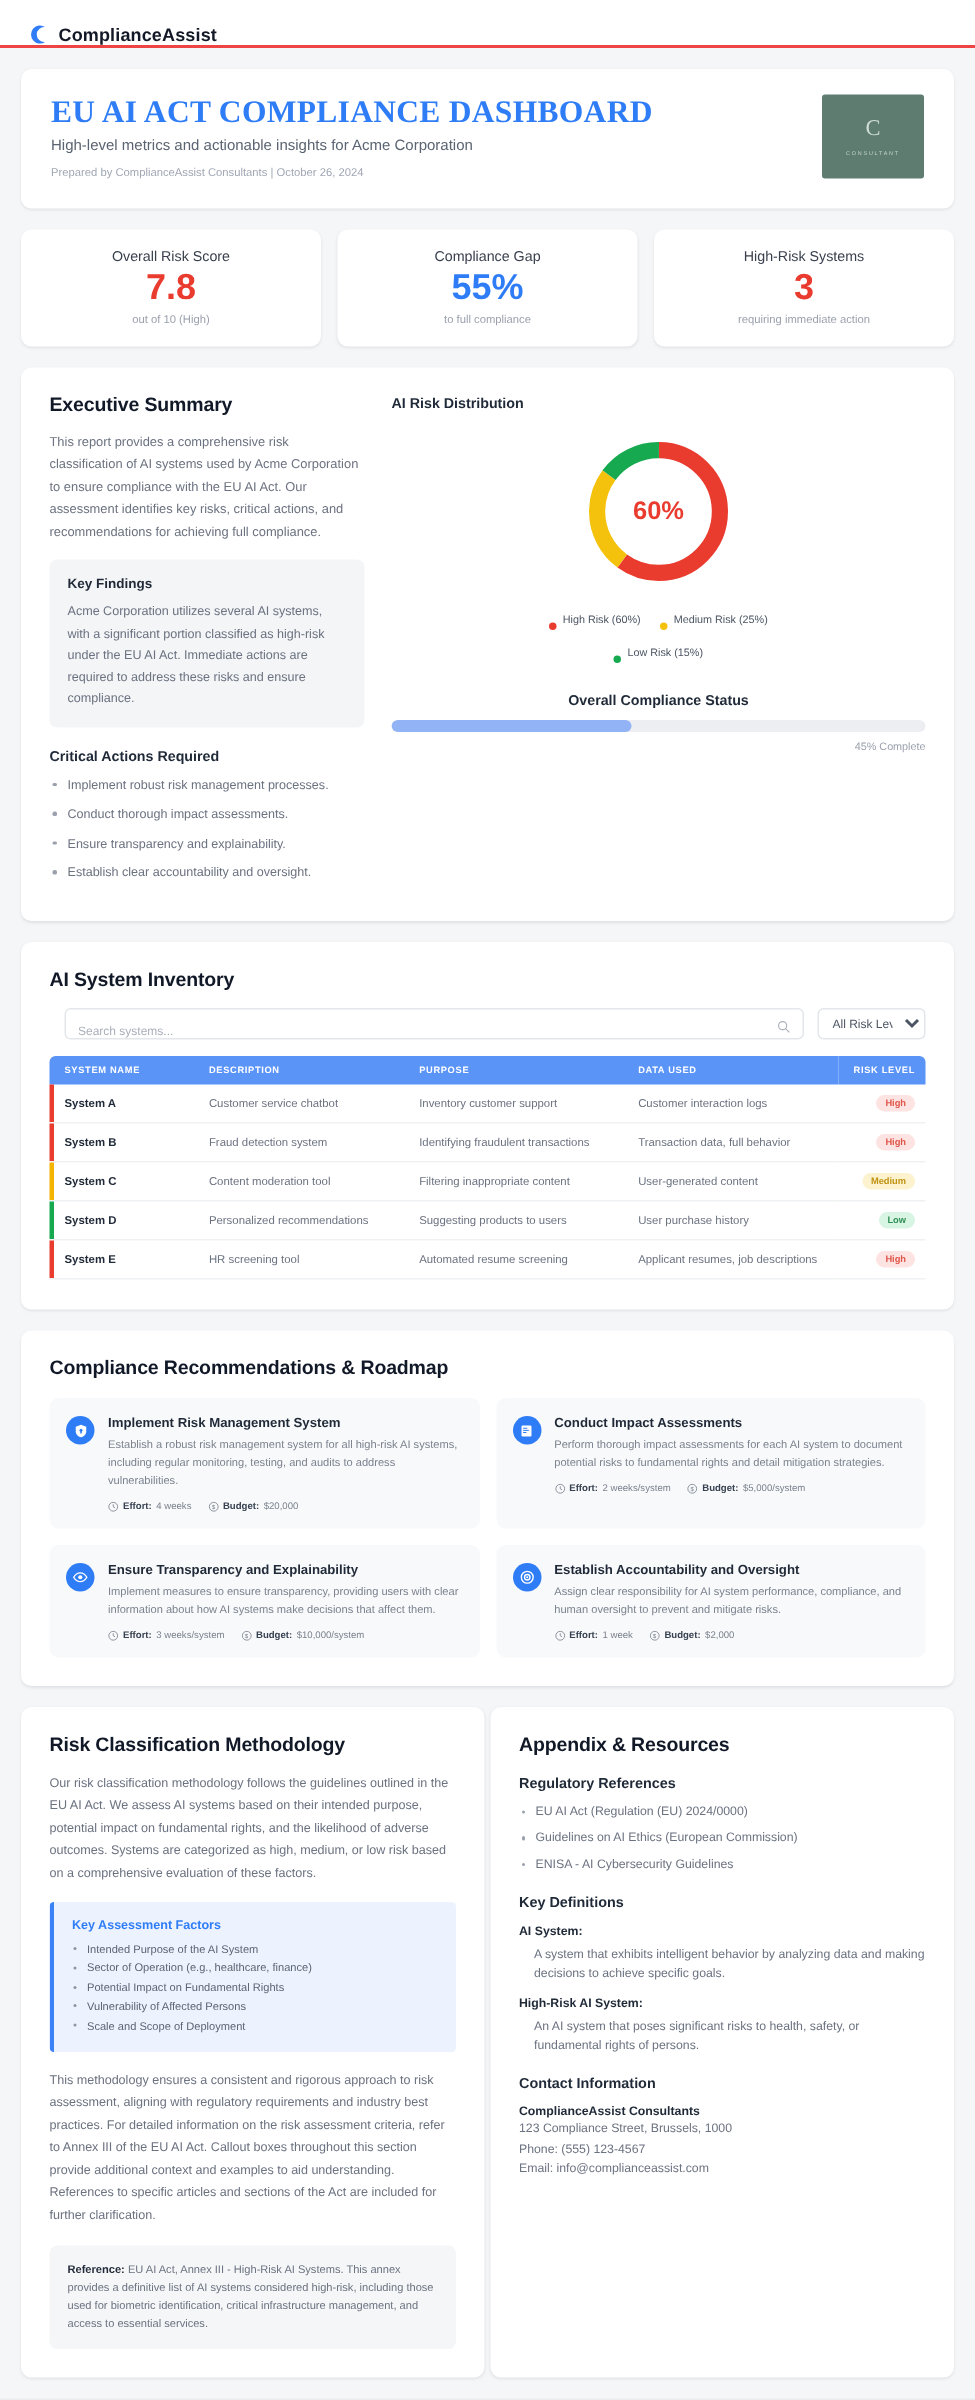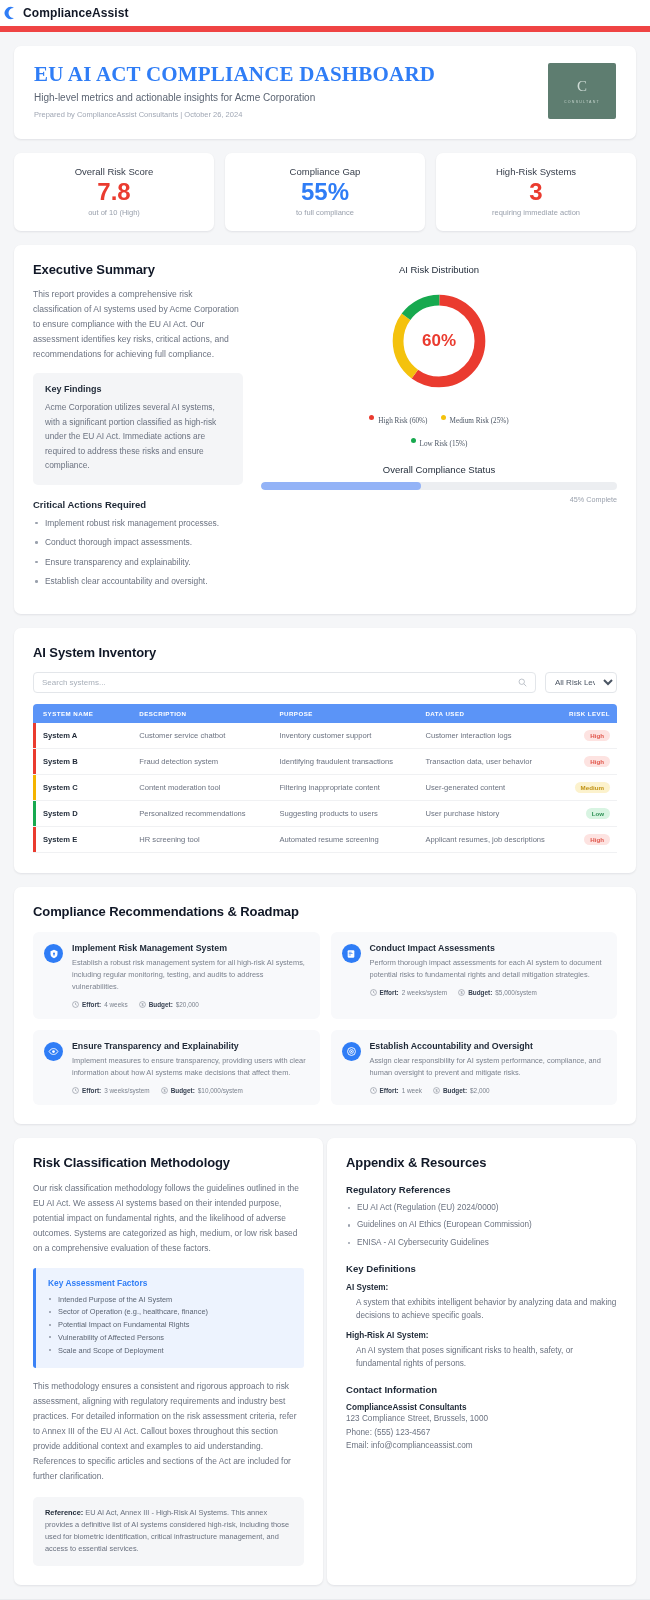--- a/index.html
+++ b/index.html
@@ -8,22 +8,22 @@
     font-family: "Liberation Sans", sans-serif;
     background: #f5f6f8;
     color: #1f2937;
     font-size: 11px;
     -webkit-font-smoothing: antialiased;
   }
   .page { width: 650px; min-height: 1600px; position: relative; background: #f5f6f8; }
 
   
   .nav {
-    height: 32px; background: #ffffff; display: flex; align-items: center;
-    padding: 0 2px; border-bottom: 6px solid #ef4444;
+    height: 32px; background: #ffffff; display: flex; align-items: flex-end;
+    padding: 0 18px; border-bottom: 2px solid #ef4444;
   }
   .brand { display: flex; align-items: center; gap: 7px; }
   .brand-logo { width: 14px; height: 14px; position: relative; }
   .brand-name { font-size: 12px; font-weight: bold; color: #121826; letter-spacing: .1px; }
   .nav-right { margin-left: auto; display: flex; align-items: center; gap: 15px; }
   .nav-link { font-size: 8px; color: #8b929e; text-decoration: none; }
   .nav-link.active { color: #4285f4; }
   .bell { width: 11px; height: 12px; position: relative; display:block; }
   .avatar {
     width: 18px; height: 18px; border-radius: 50%;
@@ -89,41 +89,41 @@
   .crit-list li {
     font-size: 8.4px; color: #6b7280; line-height: 1.5; padding-left: 12px;
     position: relative; margin-bottom: 7px;
   }
   .crit-list li::before {
     content: ""; position: absolute; left: 2px; top: 5px; width: 2.5px; height: 2.5px;
     border-radius: 50%; background: #9aa1ad;
   }
 
   .exec-right { flex: 1; padding-top: 2px; }
-  .chart-title { font-size: 9.5px; font-weight: normal; color: #1f2937; text-align: center; }
+  .chart-title { font-size: 9.5px; font-weight: bold; color: #1f2937; }
   .donut-wrap { display: flex; justify-content: center; margin-top: 12px; }
   .donut { position: relative; width: 108px; height: 108px; }
   .donut-center {
     position: absolute; inset: 0; display: flex; align-items: center; justify-content: center;
     font-size: 17px; font-weight: bold; color: #ea3b2f;
   }
   .legend { margin-top: 11px; text-align: center; line-height: 1.9; }
-  .lg { display: inline-flex; align-items: flex-start; gap: 4px; font-size: 7.2px; color: #4b5563; margin: 0 5px; font-family: Liberation Serif, serif; }
+  .lg { display: inline-flex; align-items: flex-end; gap: 4px; font-size: 7.2px; color: #4b5563; margin: 0 5px; }
   .dot { width: 5px; height: 5px; border-radius: 50%; display: inline-block; }
-  .prog-title { font-size: 9.5px; font-weight: normal; color: #1f2937; text-align: center; margin-top: 12px; }
+  .prog-title { font-size: 9.5px; font-weight: bold; color: #1f2937; text-align: center; margin-top: 12px; }
   .prog-track { height: 8px; border-radius: 4px; background: #eceef1; margin-top: 7px; overflow: hidden; }
   .prog-fill { height: 100%; border-radius: 4px; background: #93b3f7; }
   .prog-note { font-size: 7.2px; color: #9aa1ad; text-align: right; margin-top: 5px; }
 
   
   .inv { padding: 17px 19px 20px 19px; }
   .inv-controls { display: flex; gap: 9px; margin-top: 12px; }
   .search-box {
     flex: 1; height: 21px; border: 1px solid #e3e6ea; border-radius: 4px;
-    display: flex; align-items: center; padding: 0 8px; background: #fff;
+    display: flex; align-items: flex-end; padding: 0 8px; background: #fff; margin-left: 10px;
   }
   .search-input {
     border: none; outline: none; flex: 1; font-size: 8px; color: #333;
     font-family: "Liberation Sans", sans-serif; background: transparent;
   }
   .search-input::placeholder { color: #a9b0ba; }
   .filter-select {
     width: 72px; height: 21px; border: 1px solid #e3e6ea; border-radius: 4px;
     background: #fff; font-size: 8px; color: #4b5563; padding: 0 5px;
     font-family: "Liberation Sans", sans-serif; outline: none;
@@ -352,21 +352,21 @@
           <td>Inventory customer support</td>
           <td>Customer interaction logs</td>
           <td style="text-align:right">
             <span class="pill high">High</span>
           </td>
         </tr>
         <tr class="r-high">
           <td>System B</td>
           <td>Fraud detection system</td>
           <td>Identifying fraudulent transactions</td>
-          <td>Transaction data, user behavior</td>
+          <td>Transaction data, full behavior</td>
           <td style="text-align:right">
             <span class="pill high">High</span>
           </td>
         </tr>
         <tr class="r-medium">
           <td>System C</td>
           <td>Content moderation tool</td>
           <td>Filtering inappropriate content</td>
           <td>User-generated content</td>
           <td style="text-align:right">

